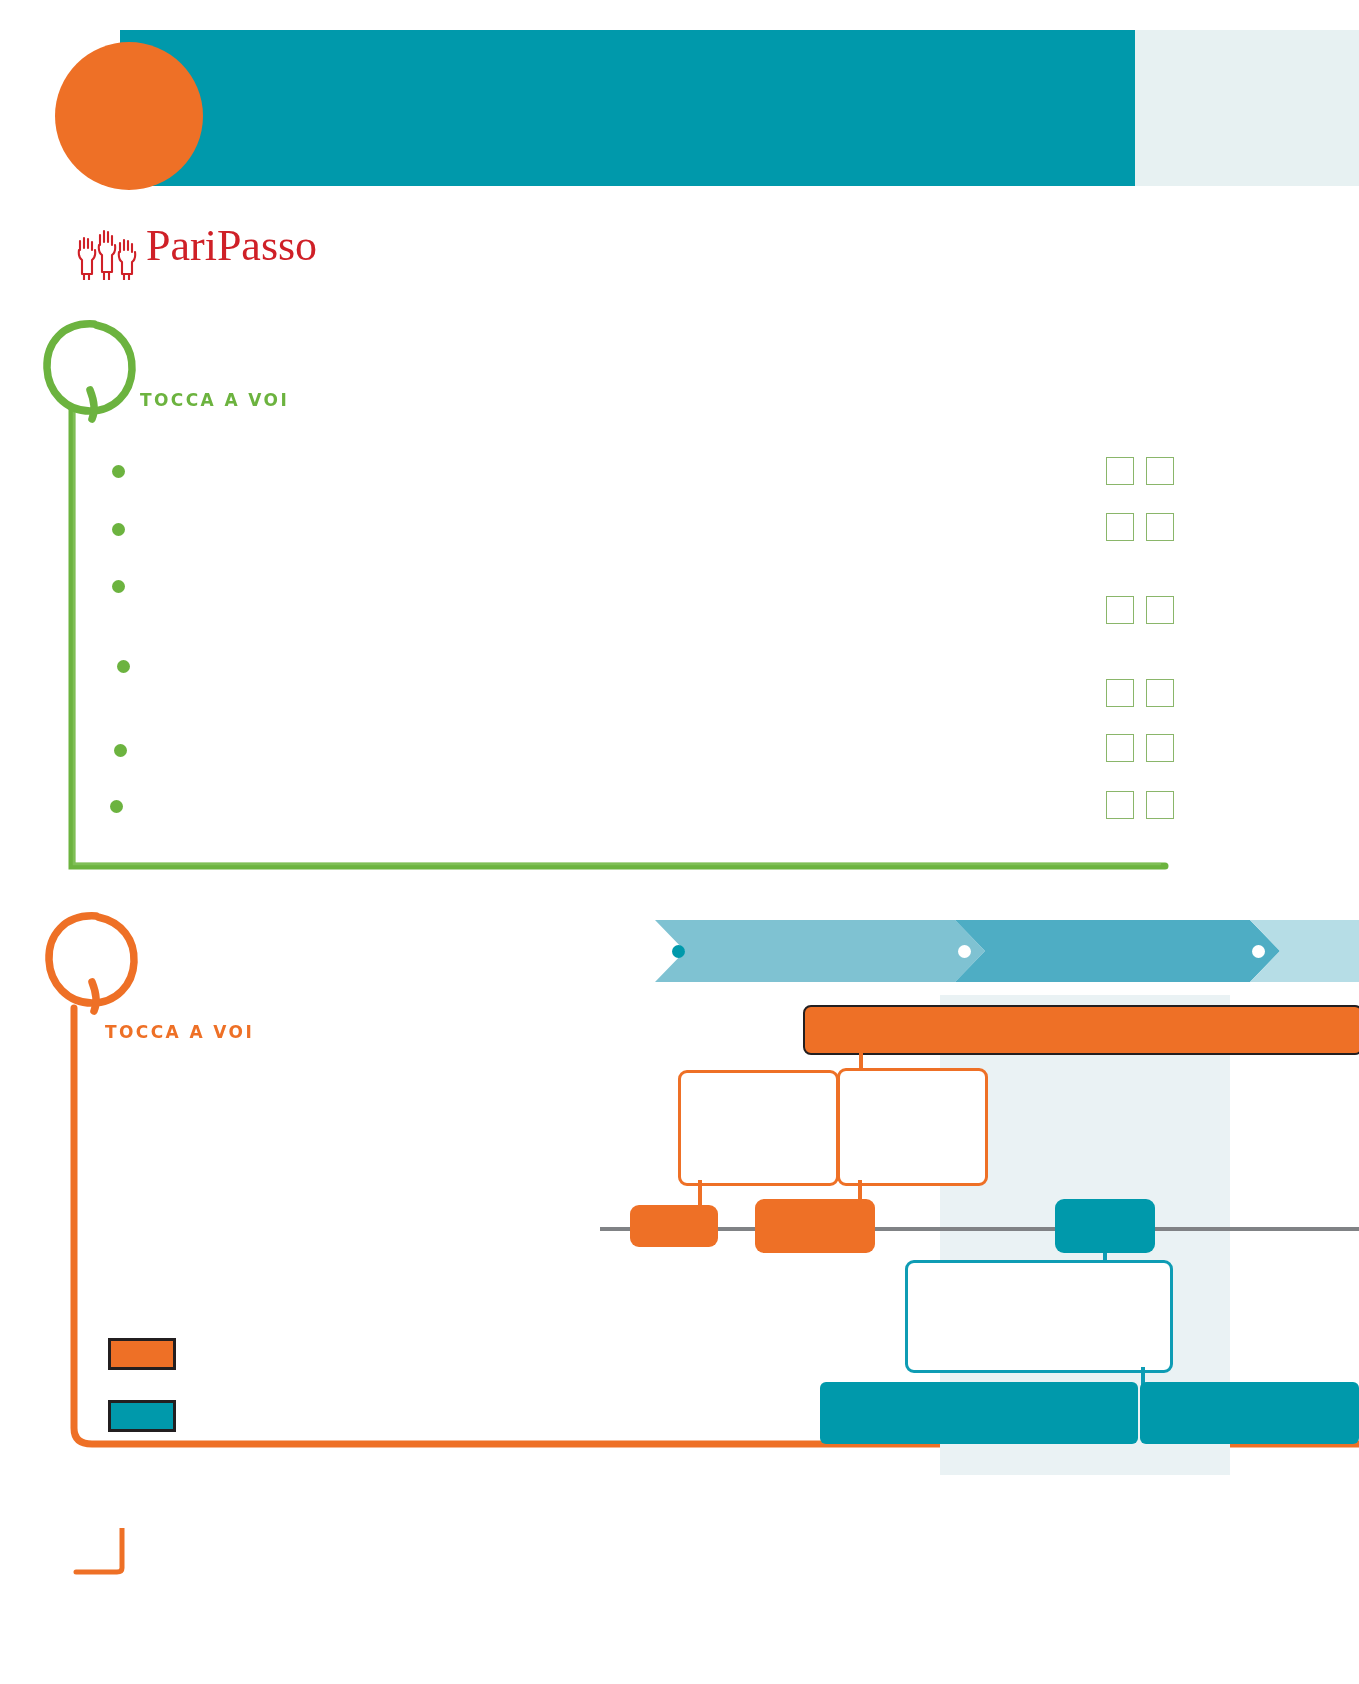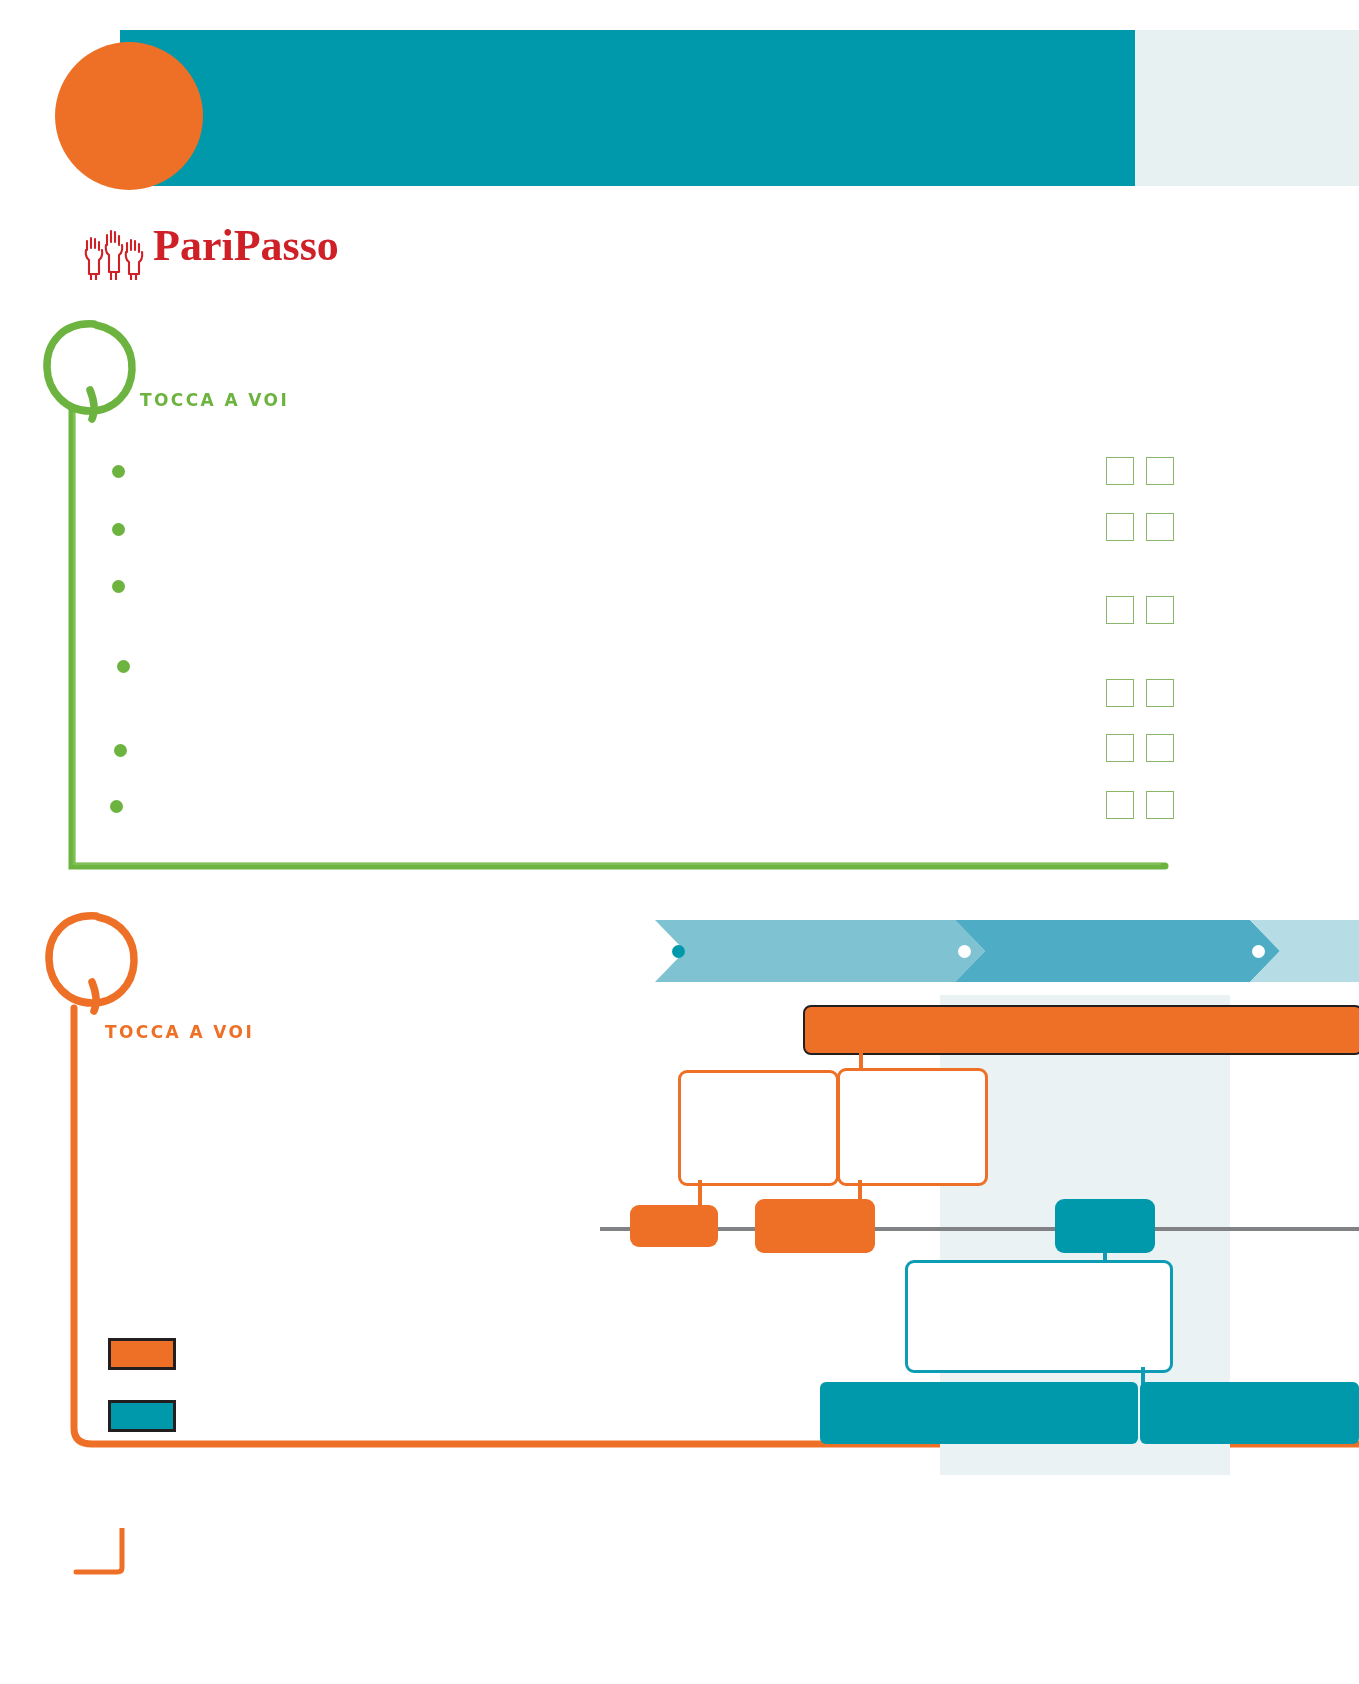--- a/index.html
+++ b/index.html
@@ -6,21 +6,21 @@
   body{width:1359px;height:1684px;position:relative;overflow:hidden;
        font-family:"Liberation Sans", sans-serif;}
   #header-lightpanel{position:absolute;left:1135px;top:30px;width:224px;height:156px;
       background:#e7f1f2;}
   #header-tealbar{position:absolute;left:120px;top:30px;width:1015px;height:156px;
       background:#0099ab;}
   #header-circle{position:absolute;left:55px;top:42px;width:148px;height:148px;
       border-radius:50%;background:#ee7026;}
 
   
-  #logo{position:absolute;left:83px;top:222px;width:340px;height:62px;font-weight:bold;}
+  #logo{position:absolute;left:76px;top:222px;width:340px;height:62px;}
   #logo-mark{position:absolute;left:0;top:6px;width:64px;height:52px;}
   #logo-text{position:absolute;left:70px;top:-2px;font-family:"Liberation Serif",serif;
       font-size:44px;color:#cf2027;letter-spacing:0px;white-space:nowrap;}
 
   
   #sec-green{position:absolute;left:30px;top:318px;width:1150px;height:560px;}
   #green-circle{position:absolute;left:8px;top:0px;width:108px;height:110px;}
   #green-frame{position:absolute;left:0px;top:0px;width:1150px;height:560px;}
   #green-label{position:absolute;left:140px;top:390px;font-size:17px;font-weight:bold;
       color:#6cb33f;letter-spacing:2.4px;font-family:"DejaVu Sans",sans-serif;}

